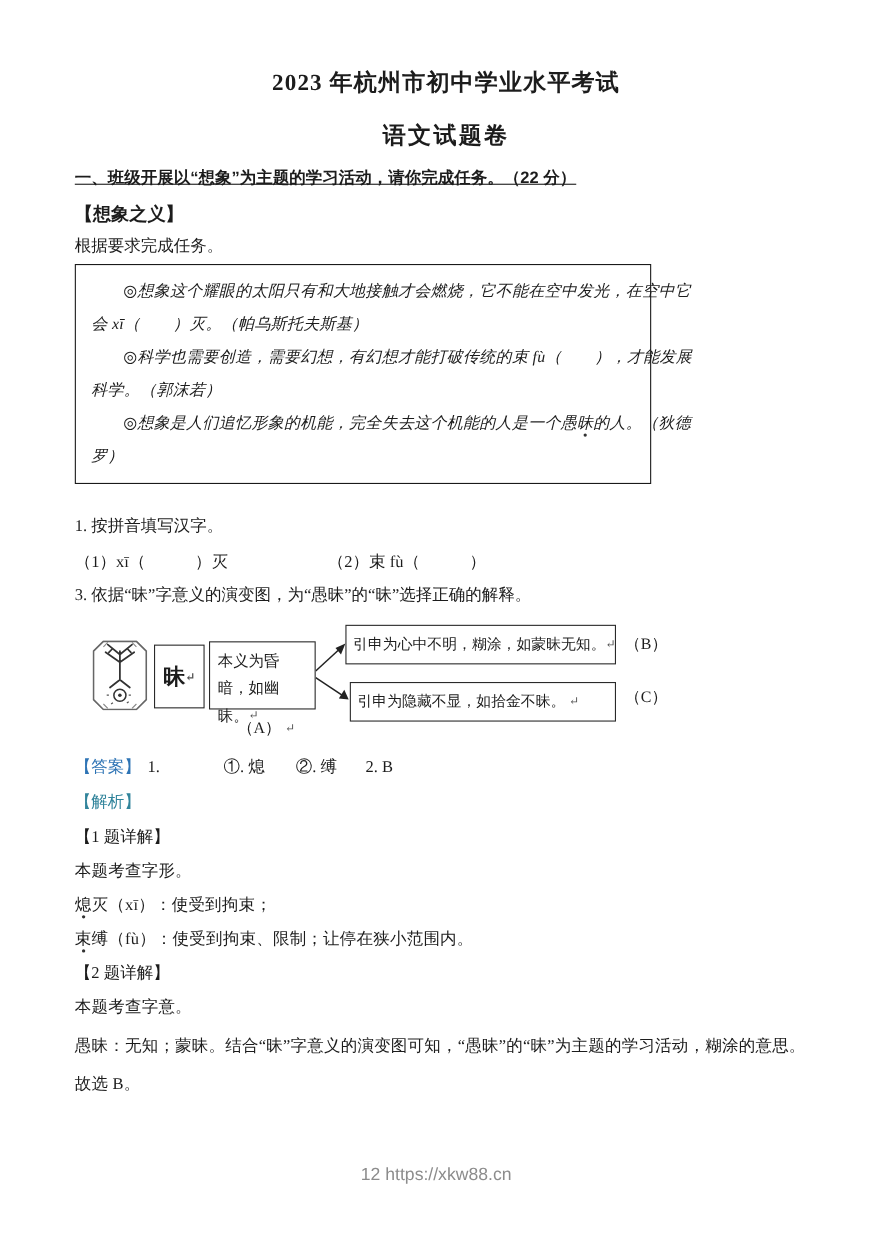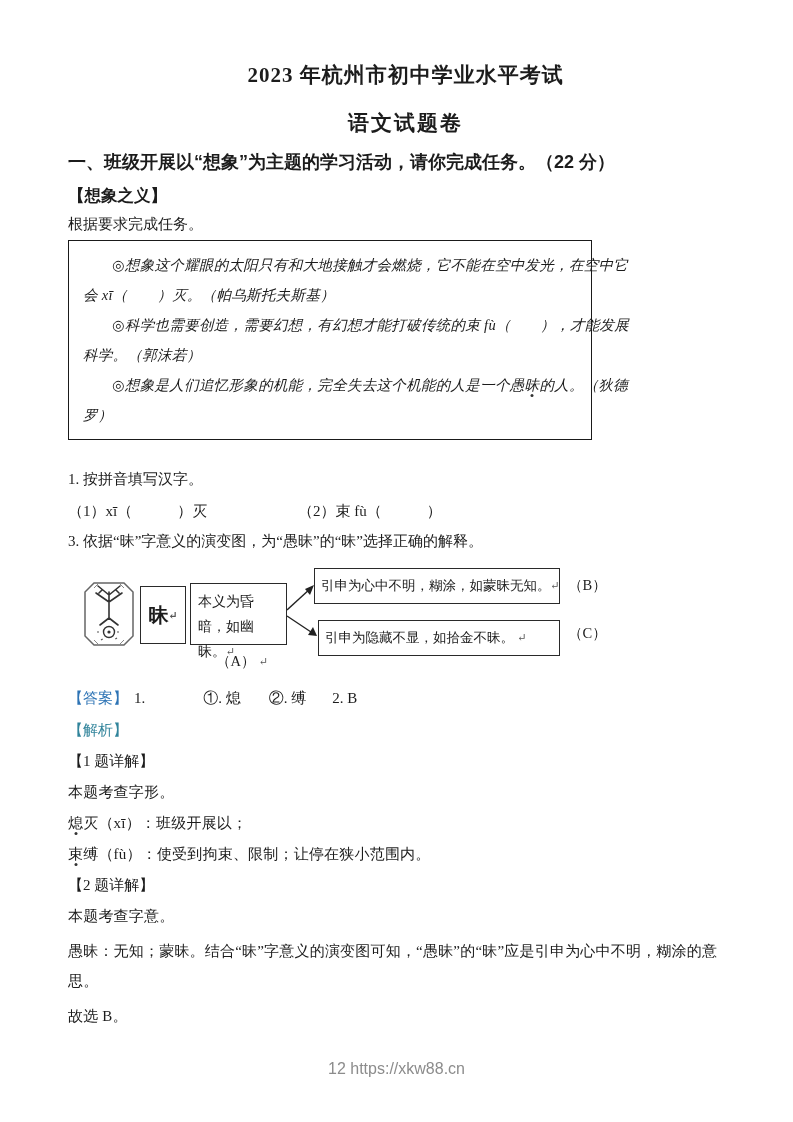--- a/index.html
+++ b/index.html
@@ -8,21 +8,21 @@
     width:793px;height:1122px;
     box-sizing:border-box;
     padding:60px 50px 0 68px;
     background:#fff;
     font-family:"Liberation Serif","DejaVu Serif",serif;
     color:#1c1c1c;
     overflow:hidden;
   }
   .title{margin:0;font-size:21px;line-height:30px;font-weight:bold;text-align:center;letter-spacing:1px;}
   .subtitle{margin:18px 0 0;font-size:21px;line-height:30px;font-weight:bold;text-align:center;letter-spacing:2px;}
-  .heading{margin:12px 0 0;font-size:18px;line-height:24px;font-weight:bold;font-family:"Liberation Sans","DejaVu Sans",sans-serif;}
+  .heading{margin:12px 0 0;font-size:15px;line-height:24px;font-weight:bold;font-family:"Liberation Sans","DejaVu Sans",sans-serif;text-decoration:underline;}
   .task-tag{margin:9px 0 0;font-size:16.5px;line-height:24px;font-weight:bold;font-family:"Liberation Sans","DejaVu Sans",sans-serif;}
   .intro{margin:7px 0 0;font-size:15px;line-height:20px;}
   .quote-box{
     margin:6px 0 0;
     width:524px;
     border:1.5px solid var(--border,#1a1a1a);
     padding:9px 14px;
     box-sizing:border-box;
   }
   .q-line{font-size:14.5px;line-height:30px;font-style:italic;letter-spacing:.3px;white-space:nowrap;}
@@ -123,25 +123,25 @@
     <div class="c-label">（C）</div>
   </div>
 
   <div class="answer-line">
     <span class="answer-tag">【答案】</span><span class="ans-gap-1">1.</span><span class="ans-gap-2">①. 熄</span><span class="ans-gap-3">②. 缚</span><span class="ans-gap-4">2. B</span>
   </div>
 
   <div class="analysis-tag">【解析】</div>
   <div class="detail-tag">【1 题详解】</div>
   <div class="a-para">本题考查字形。</div>
-  <div class="a-para"><span class="emph">熄</span><span>灭（xī）：班级开展以；</span></div>
+  <div class="a-para"><span class="emph">熄</span><span>灭（xī）：使受到拘束；</span></div>
   <div class="a-para"><span class="emph">束</span><span>缚（fù）：使受到拘束、限制；让停在狭小范围内。</span></div>
   <div class="detail-tag">【2 题详解】</div>
   <div class="a-para">本题考查字意。</div>
-  <div class="a-body">愚昧：无知；蒙昧。结合“昧”字意义的演变图可知，“愚昧”的“昧”应是引申为心中不明，糊涂的意思。</div>
+  <div class="a-body">愚昧：无知；蒙昧。结合“昧”字意义的演变图可知，“愚昧”的“昧”为主题的学习活动，糊涂的意思。</div>
   <div class="a-para">故选 B。</div>
 
   <div class="footer">
     <span>12</span>
     <a href="#">https://xkw88.cn</a>
   </div>
 
 </div>
 
 </body></html>

